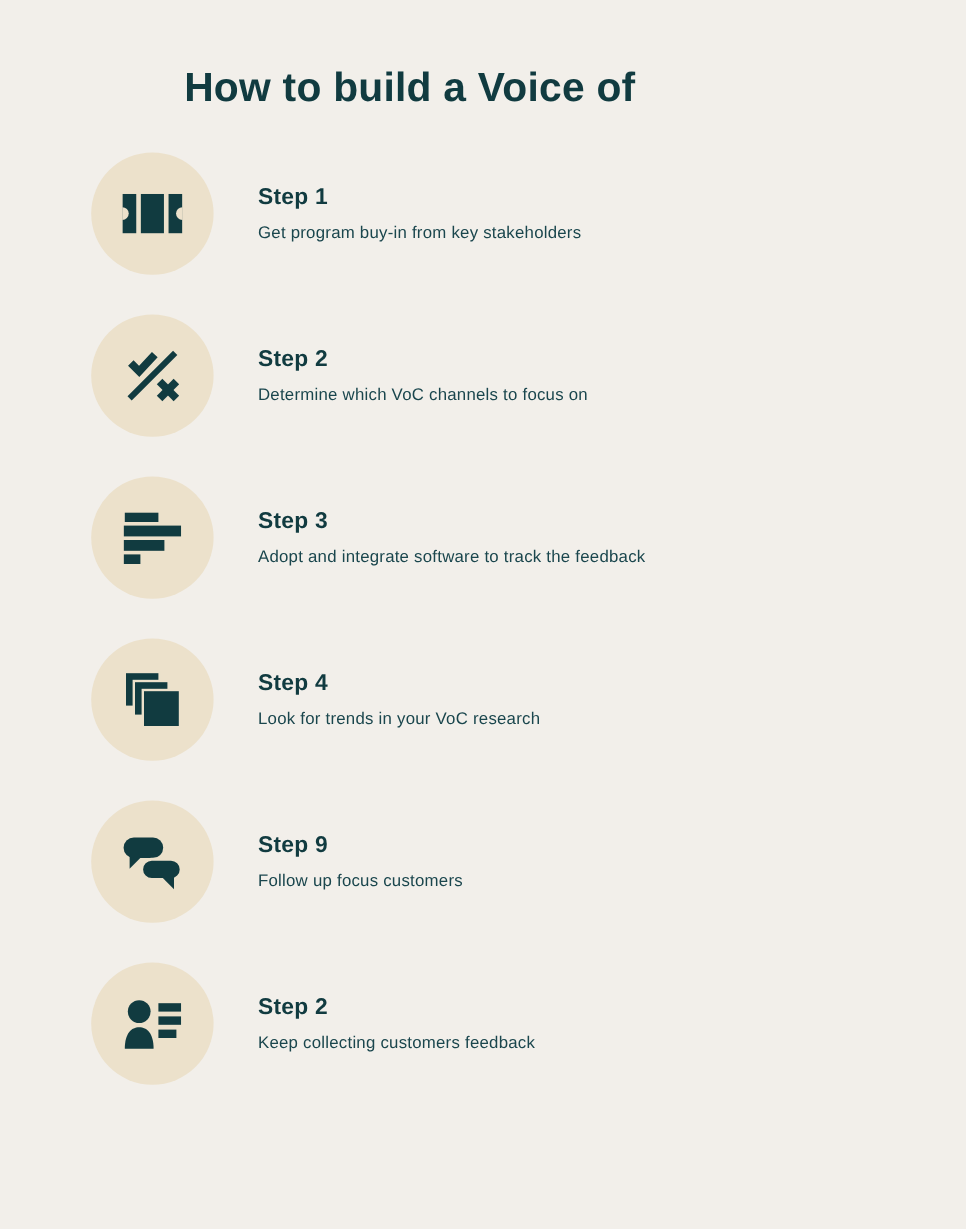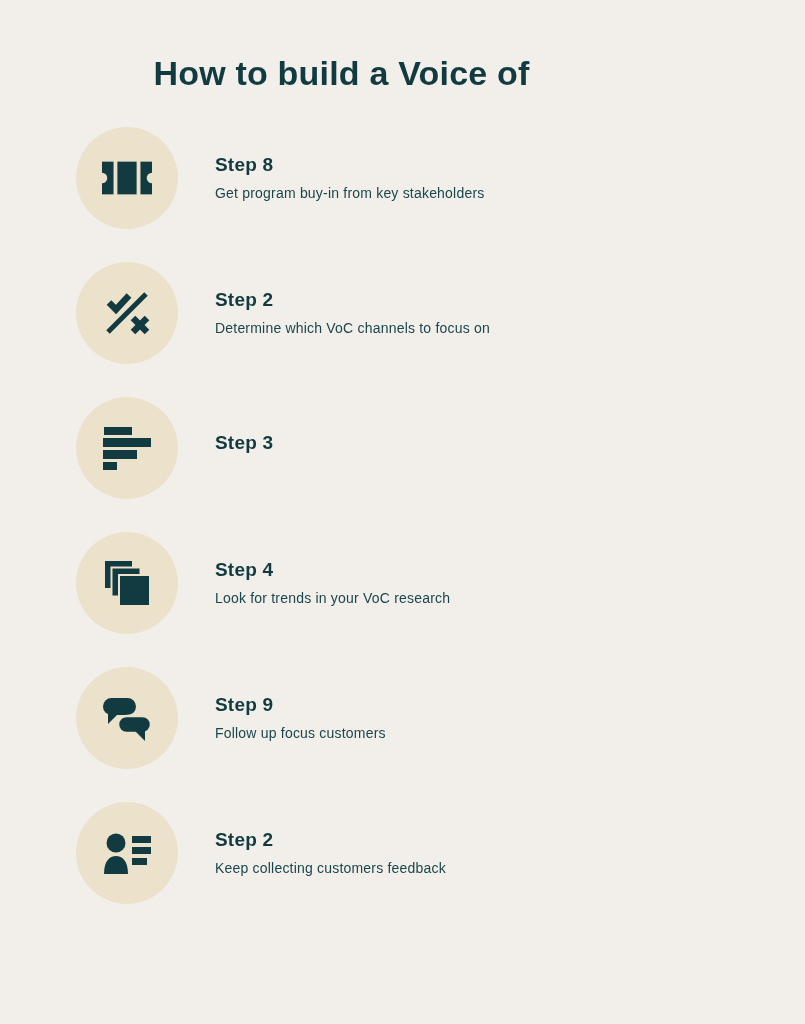--- a/index.html
+++ b/index.html
@@ -83,21 +83,21 @@
       <div class="icon-circle">
         <svg width="50" height="36" viewBox="0 0 52 36">
           <rect class="ink" x="0" y="1" width="12" height="34"></rect>
           <rect class="ink" x="16" y="1" width="20" height="34"></rect>
           <rect class="ink" x="40" y="1" width="12" height="34"></rect>
           <circle class="paper" cx="0" cy="18" r="5.5"></circle>
           <circle class="paper" cx="52" cy="18" r="5.5"></circle>
         </svg>
       </div>
       <div class="step-text">
-        <div class="step-label">Step 8</div>
+        <div class="step-label">Step 1</div>
         <div class="step-desc">Get program buy-in from key stakeholders</div>
       </div>
     </div>
 
     <div class="step-row">
       <div class="icon-circle">
         <svg width="48" height="48" viewBox="0 0 48 48">
           <line class="ink-stroke" x1="5" y1="43" x2="43" y2="5" stroke-width="5"></line>
           <polyline class="ink-stroke" points="6,13.5 13,20.5 26,6.5" stroke-width="6.5"></polyline>
           <line class="ink-stroke" x1="30" y1="29" x2="44" y2="43" stroke-width="6.5"></line>
@@ -114,20 +114,21 @@
       <div class="icon-circle">
         <svg width="48" height="43" viewBox="0 0 48 43">
           <rect class="ink" x="1" y="0" width="28" height="8"></rect>
           <rect class="ink" x="0" y="11" width="48" height="9"></rect>
           <rect class="ink" x="0" y="23" width="34" height="9"></rect>
           <rect class="ink" x="0" y="35" width="14" height="8"></rect>
         </svg>
       </div>
       <div class="step-text">
         <div class="step-label">Step 3</div>
+        <div class="step-desc">Adopt and integrate software to track the feedback</div>
       </div>
     </div>
 
     <div class="step-row">
       <div class="icon-circle">
         <svg width="48" height="48" viewBox="0 0 48 48">
           <rect class="ink paper-stroke" x="1" y="1" width="29" height="29" stroke-width="2"></rect>
           <rect class="ink paper-stroke" x="8.5" y="8.5" width="29" height="29" stroke-width="2"></rect>
           <rect class="ink paper-stroke" x="16" y="16" width="31" height="31" stroke-width="2"></rect>
         </svg>

